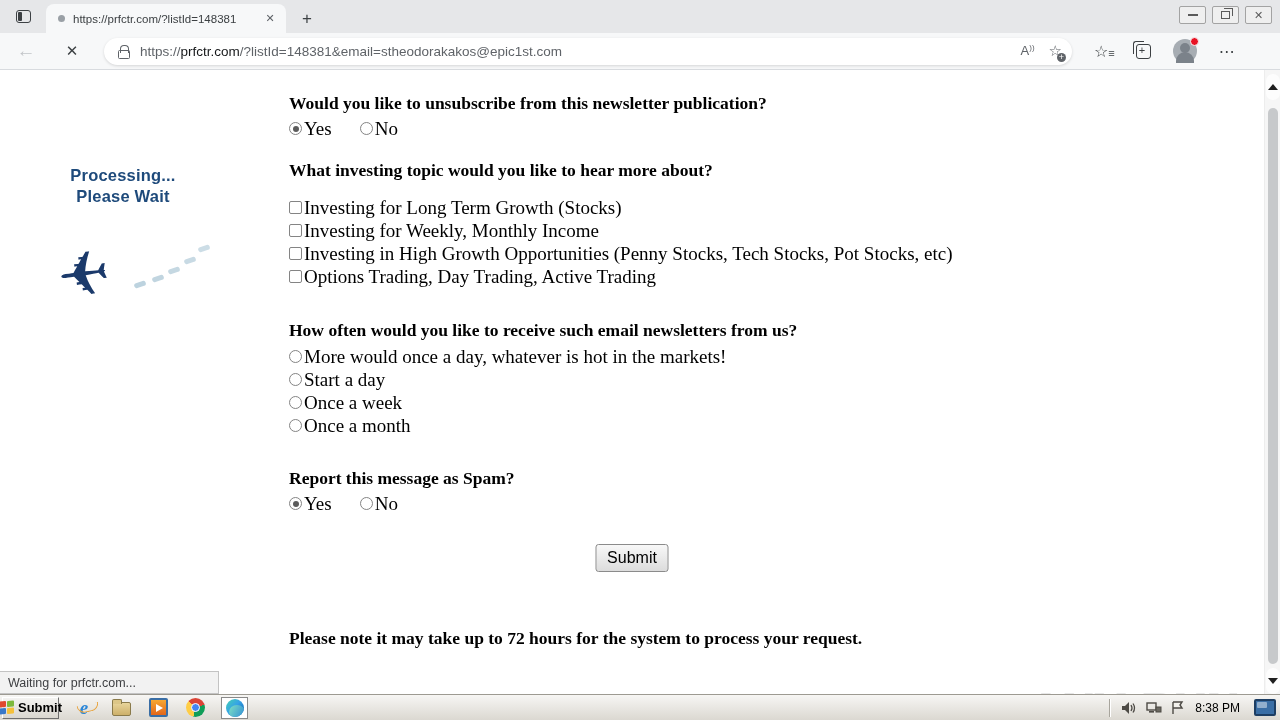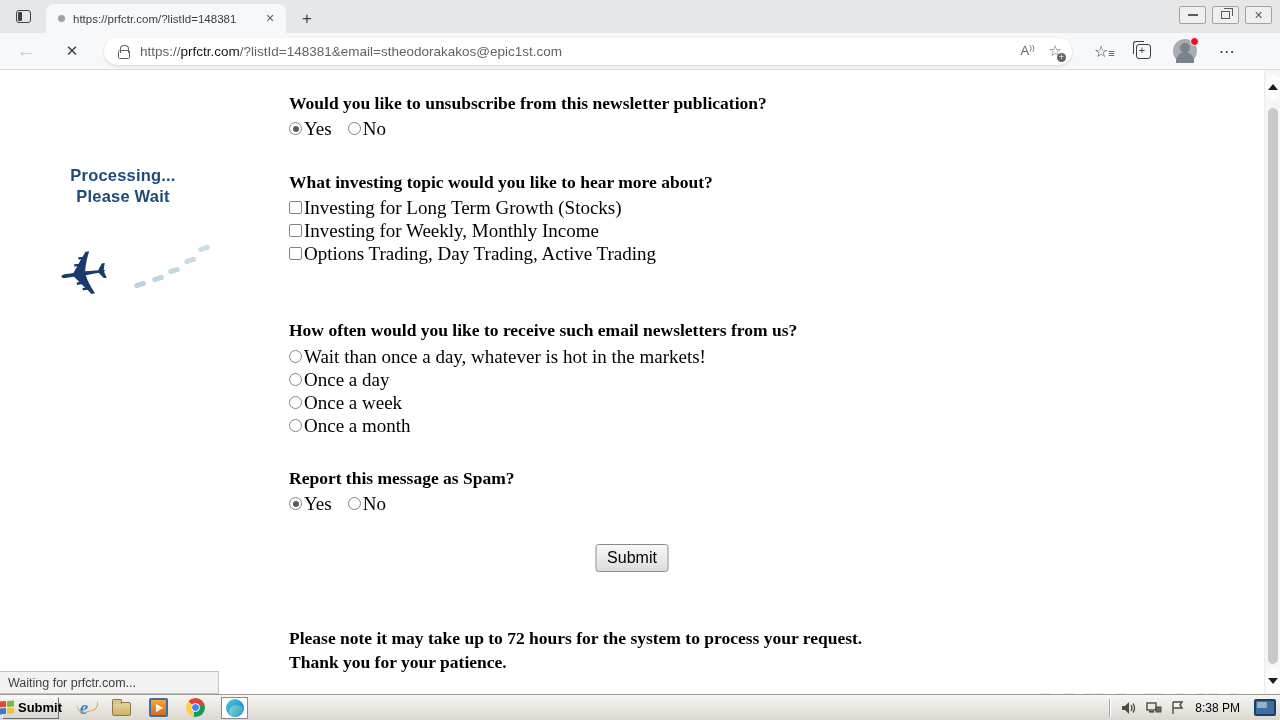--- a/index.html
+++ b/index.html
@@ -58,21 +58,21 @@
 
   .processing-box { position:absolute; left:58px; top:95px; width:130px; text-align:center; color:#1e4a7b; font-weight:bold; font-size:16.5px; line-height:21px; letter-spacing:.2px; }
   .plane-wrap { position:absolute; left:58px; top:158px; width:150px; height:90px; }
   .plane-glyph { position:absolute; left:0; top:16px; font-size:62px; line-height:62px; color:#1b3a6b; font-family:"DejaVu Sans", sans-serif; transform:rotate(-8deg) scaleX(-1); }
   .trail-dash { position:absolute; width:12px; height:5px; border-radius:2.5px; background:#b6cedb; transform:rotate(-18deg); }
 
   .form-area { position:absolute; left:289px; top:0; width:720px; font-family:"Liberation Serif", serif; color:#000; }
   .qh { position:absolute; font-weight:bold; font-size:17.5px; white-space:nowrap; }
   .opt-group { position:absolute; }
   .opt-row { height:23px; display:flex; align-items:center; }
-  .opt-row-inline { display:flex; align-items:center; gap:16px; }
+  .opt-row-inline { display:flex; align-items:center; gap:28px; }
   .opt { display:inline-flex; align-items:center; cursor:default; }
   .opt span { font-size:19px; line-height:19px; white-space:nowrap; }
   input.rr, input.cc { appearance:none; -webkit-appearance:none; width:13px; height:13px; border:1px solid #848484; background:#fff; margin:0 2px 0 0; position:relative; flex:none; }
   input.rr { border-radius:50%; }
   input.cc { border-radius:2px; }
   input.rr:checked::after { content:''; position:absolute; inset:2.5px; border-radius:50%; background:#5c5c5c; }
 
   .submit-btn { position:absolute; top:474px; left:50%; transform:translateX(-50%); width:73px; height:28px; background:linear-gradient(#f8f8f8,#dcdcdc); border:1px solid #8b8b8b; border-radius:3px; font-family:"Liberation Sans", sans-serif; font-size:16px; color:#000; }
   .notes { position:absolute; left:289px; top:556px; font-family:"Liberation Serif", serif; font-weight:bold; font-size:17.5px; line-height:24px; white-space:nowrap; }
 
@@ -193,54 +193,60 @@
         <label class="opt">
           <input type="radio" class="rr" name="q1" checked="" style="">
           <span>Yes</span>
         </label>
         <label class="opt">
           <input type="radio" class="rr" name="q1" style="">
           <span>No</span>
         </label>
       </div>
 
-      <div class="qh" style="top:102px">What investing topic would you like to hear more about?</div>
+      <div class="qh" style="top:90px">What investing topic would you like to hear more about?</div>
       <div class="opt-group" style="top:126px">
         <div class="opt-row">
           <label class="opt">
             <input type="checkbox" class="cc" style="">
             <span>Investing for Long Term Growth (Stocks)</span>
           </label>
         </div>
         <div class="opt-row">
           <label class="opt">
             <input type="checkbox" class="cc" style="">
             <span>Investing for Weekly, Monthly Income</span>
           </label>
         </div>
         <div class="opt-row">
           <label class="opt">
             <input type="checkbox" class="cc" style="">
+            <span>Investing in High Growth Opportunities (Penny Stocks, Tech Stocks, Pot Stocks, etc)</span>
+          </label>
+        </div>
+        <div class="opt-row">
+          <label class="opt">
+            <input type="checkbox" class="cc" style="">
             <span>Options Trading, Day Trading, Active Trading</span>
           </label>
         </div>
       </div>
 
       <div class="qh" style="top:250px">How often would you like to receive such email newsletters from us?</div>
       <div class="opt-group" style="top:275px">
         <div class="opt-row">
           <label class="opt">
             <input type="radio" class="rr" name="q3" style="">
-            <span>Wait than once a day, whatever is hot in the markets!</span>
+            <span>More would once a day, whatever is hot in the markets!</span>
           </label>
         </div>
         <div class="opt-row">
           <label class="opt">
             <input type="radio" class="rr" name="q3" style="">
-            <span>Once a day</span>
+            <span>Start a day</span>
           </label>
         </div>
         <div class="opt-row">
           <label class="opt">
             <input type="radio" class="rr" name="q3" style="">
             <span>Once a week</span>
           </label>
         </div>
         <div class="opt-row">
           <label class="opt">
@@ -261,21 +267,20 @@
           <span>No</span>
         </label>
       </div>
 
     </div>
 
     <button class="submit-btn">Submit</button>
 
     <div class="notes">
       <div>Please note it may take up to 72 hours for the system to process your request.</div>
-      <div>Thank you for your patience.</div>
     </div>
 
     <div class="watermark">
       <span class="wm-text">ANY</span>
       <svg width="56" height="56" viewBox="0 0 60 60">
         <path d="M14 7 L50 30 L14 53 Z" fill="none" stroke="#e7e7e7" stroke-width="4"></path>
         <path d="M21 18 L39 30 L21 42 Z" fill="none" stroke="#e7e7e7" stroke-width="3"></path>
       </svg>
       <span class="wm-text">RUN</span>
     </div>

